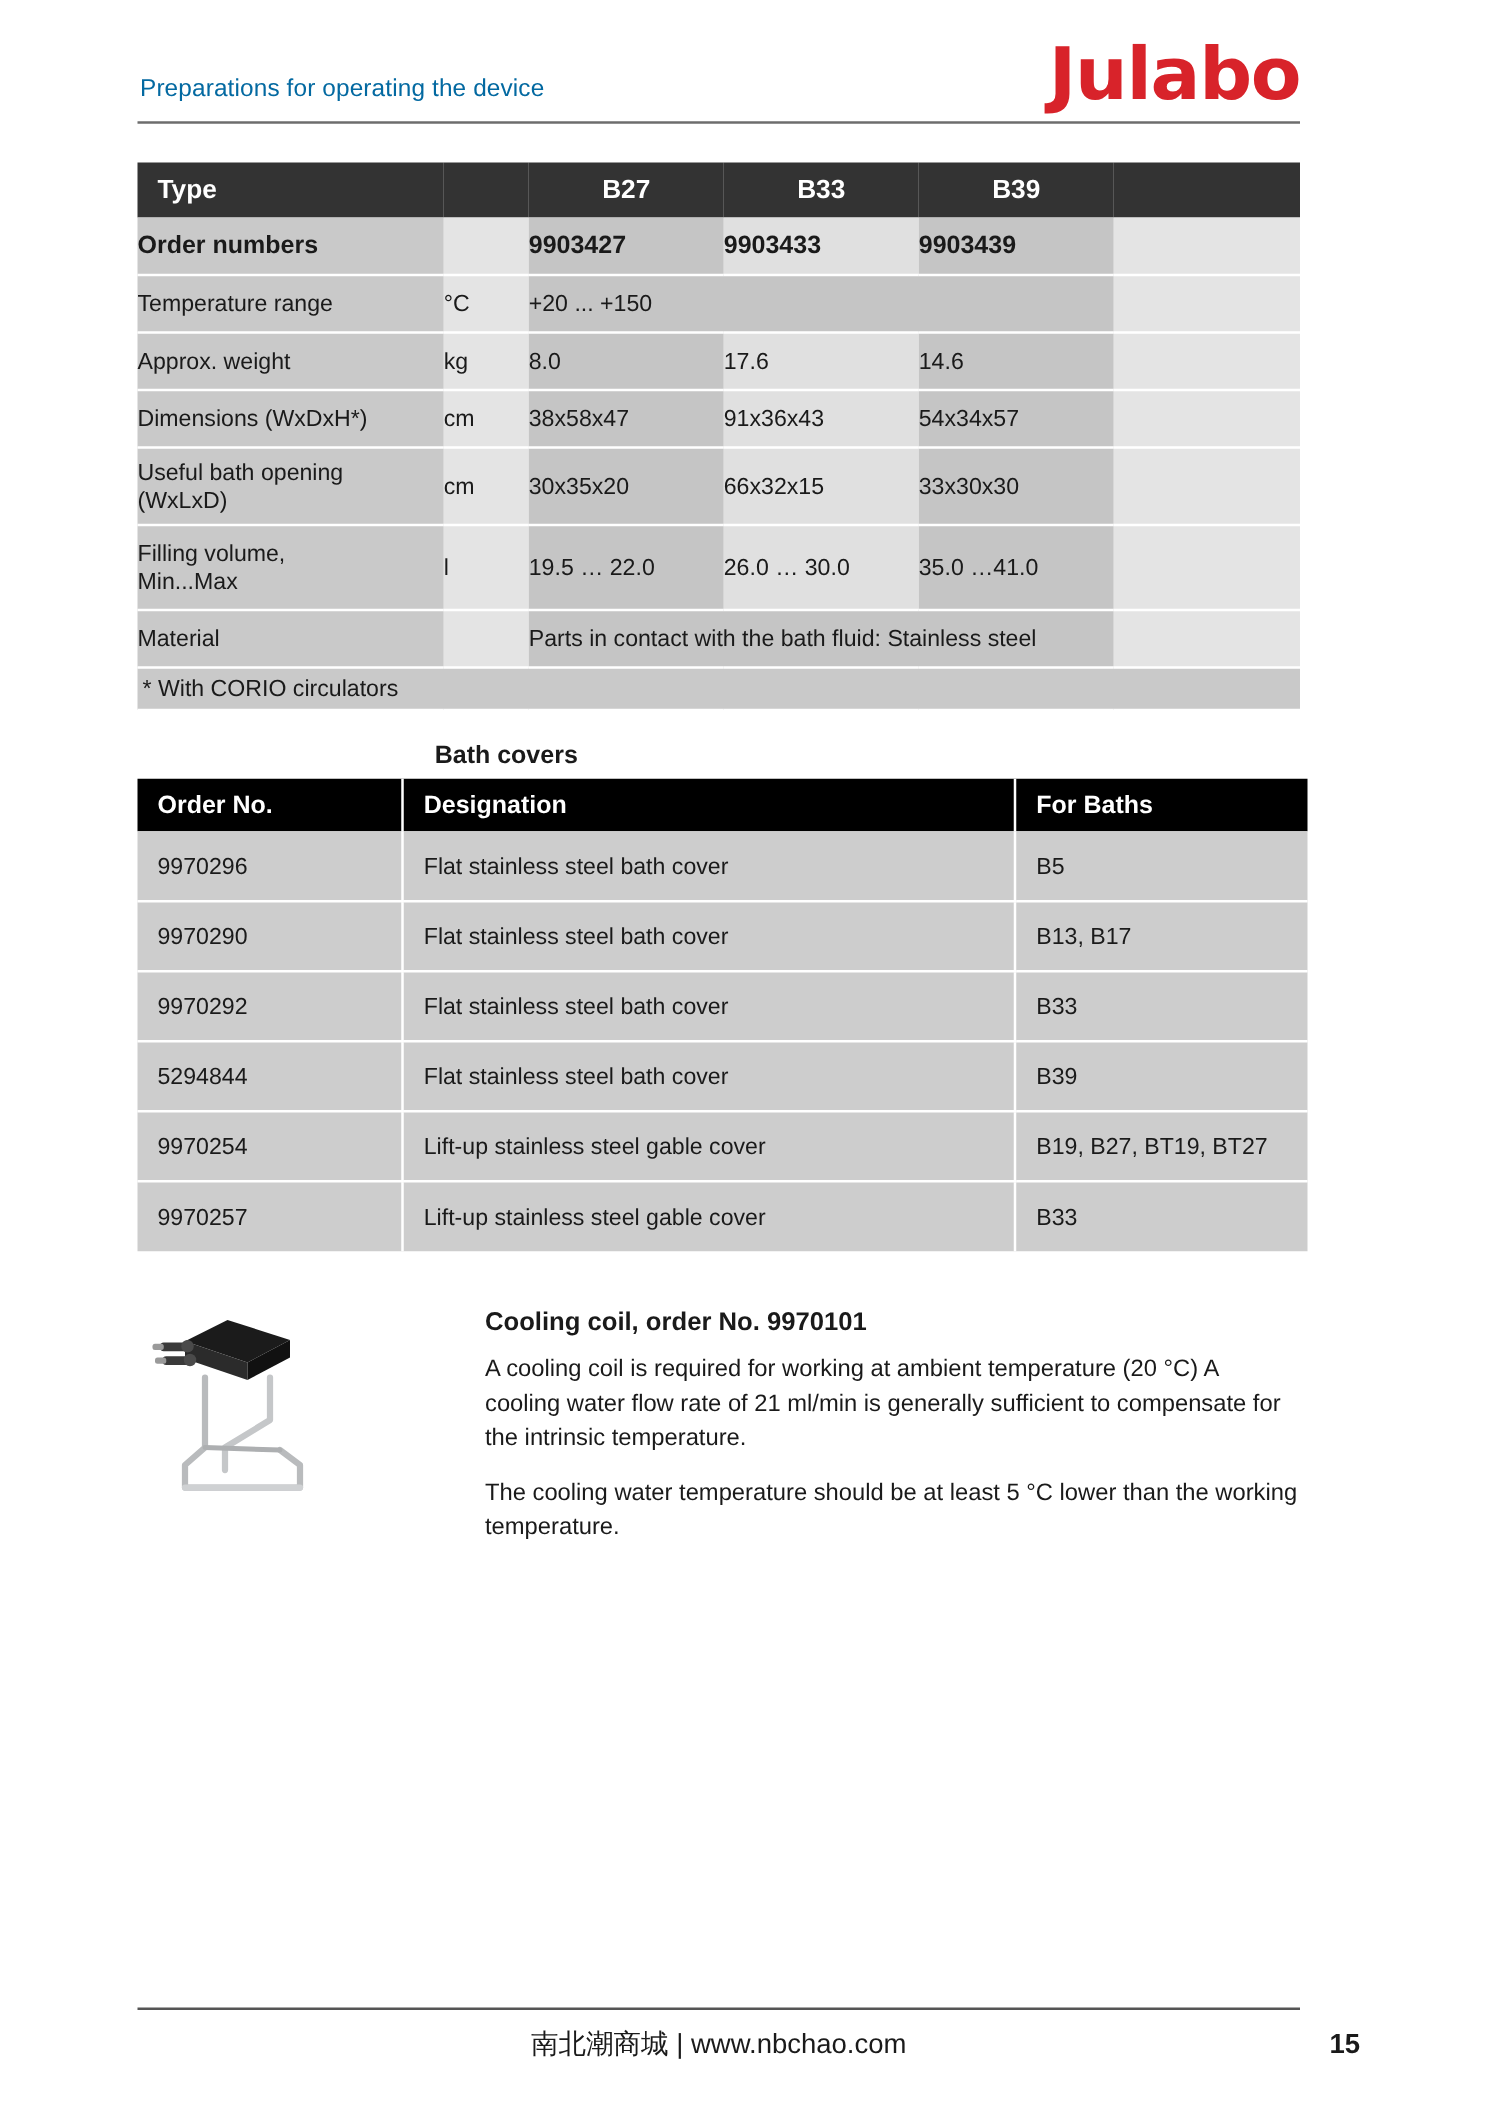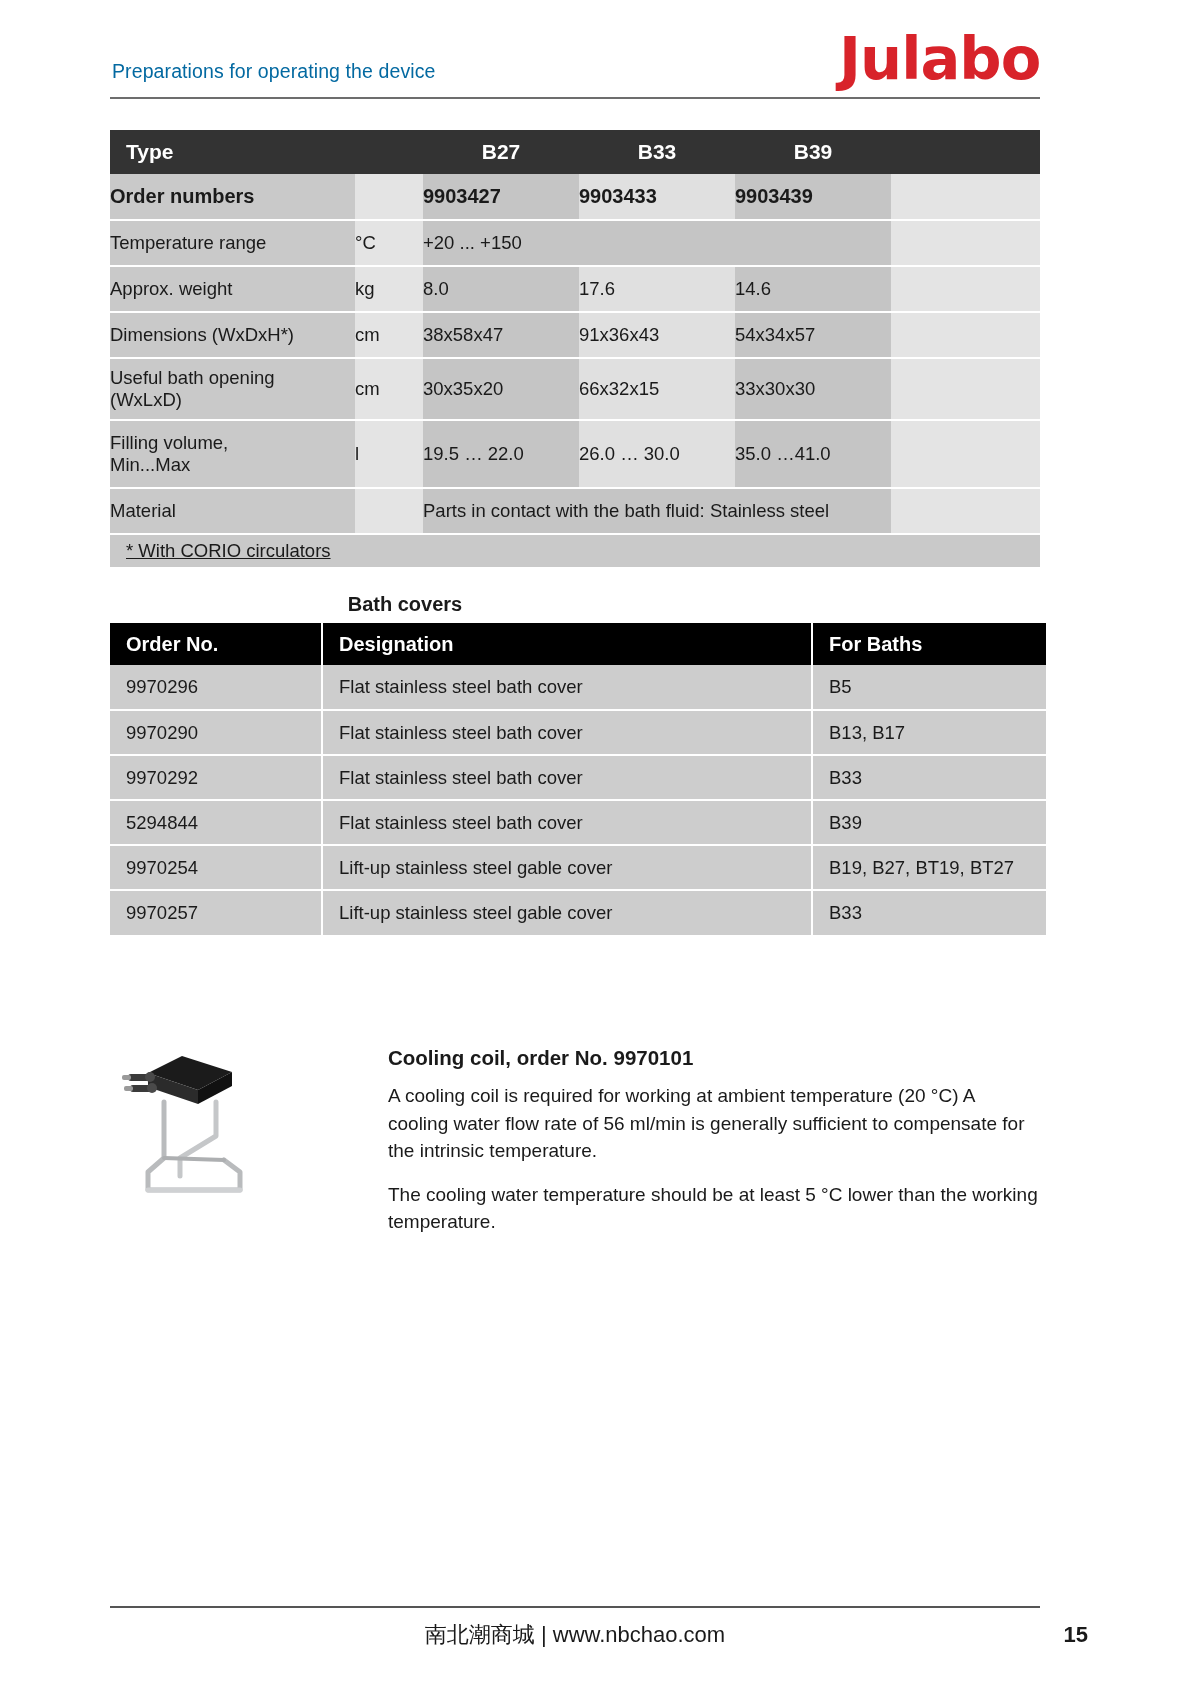--- a/index.html
+++ b/index.html
@@ -112,24 +112,23 @@
   .merged-center { text-align: center; }
 
   .val-bottom { vertical-align: bottom; padding-bottom: 6px; }
   .lbl-top { vertical-align: top; padding-top: 8px; }
   .unit-top { vertical-align: top; padding-top: 10px; }
   .lbl-mid2 { vertical-align: middle; }
 
   .footnote-row td {
     background: #c9c9c9;
     height: 34px;
-    padding-left: 16px;
+    padding-left: 4px;
     font-size: 18.5px;
     border-bottom: none;
-    text-decoration: underline;
   }
 
   
   .bath-title {
     position: absolute;
     left: 110px;
     top: 593px;
     width: 590px;
     text-align: center;
     font-weight: bold;
@@ -139,21 +138,21 @@
     position: absolute;
     left: 110px;
     top: 623px;
     width: 936px;
     border-collapse: collapse;
     table-layout: fixed;
     font-size: 18.5px;
   }
   .bath-table td {
     padding: 0 0 0 16px;
-    height: 45px;
+    height: 56px;
     vertical-align: middle;
     background: #cdcdcd;
     border-bottom: 2px solid #ffffff;
     border-right: 2px solid #ffffff;
   }
   .bath-table tr:last-child td { border-bottom: none; }
   .bath-table .bh td {
     background: #000000;
     color: #ffffff;
     font-weight: bold;
@@ -365,21 +364,21 @@
     <circle cx="32" cy="48" r="5" fill="#4a4a4a"></circle>
 
     <path d="M44 62 L44 118 L28 132 L28 150 L120 150 L120 132 L104 120" fill="none" stroke="#b9bbbd" stroke-width="5" stroke-linejoin="round" stroke-linecap="round"></path>
     <path d="M96 62 L96 96 L60 118 L60 136" fill="none" stroke="#c5c7c9" stroke-width="5" stroke-linejoin="round" stroke-linecap="round"></path>
     <path d="M44 118 L104 120" fill="none" stroke="#adafb1" stroke-width="4" stroke-linecap="round"></path>
     <path d="M28 150 L120 150" fill="none" stroke="#cfd1d3" stroke-width="5" stroke-linecap="round"></path>
   </svg>
 
   <div class="coil-block">
     <div class="coil-head">Cooling coil, order No. 9970101</div>
-    <p class="coil-p">A cooling coil is required for working at ambient temperature (20 °C) A cooling water flow rate of 56 ml/min is generally sufficient to compensate for the intrinsic temperature.</p>
+    <p class="coil-p">A cooling coil is required for working at ambient temperature (20 °C) A cooling water flow rate of 21 ml/min is generally sufficient to compensate for the intrinsic temperature.</p>
     <p class="coil-p">The cooling water temperature should be at least 5 °C lower than the working temperature.</p>
   </div>
 
   <div class="footer-rule"></div>
   <div class="footer-center">南北潮商城 | www.nbchao.com</div>
   <div class="footer-page">15</div>
 
 </div>
 
 </body></html>

